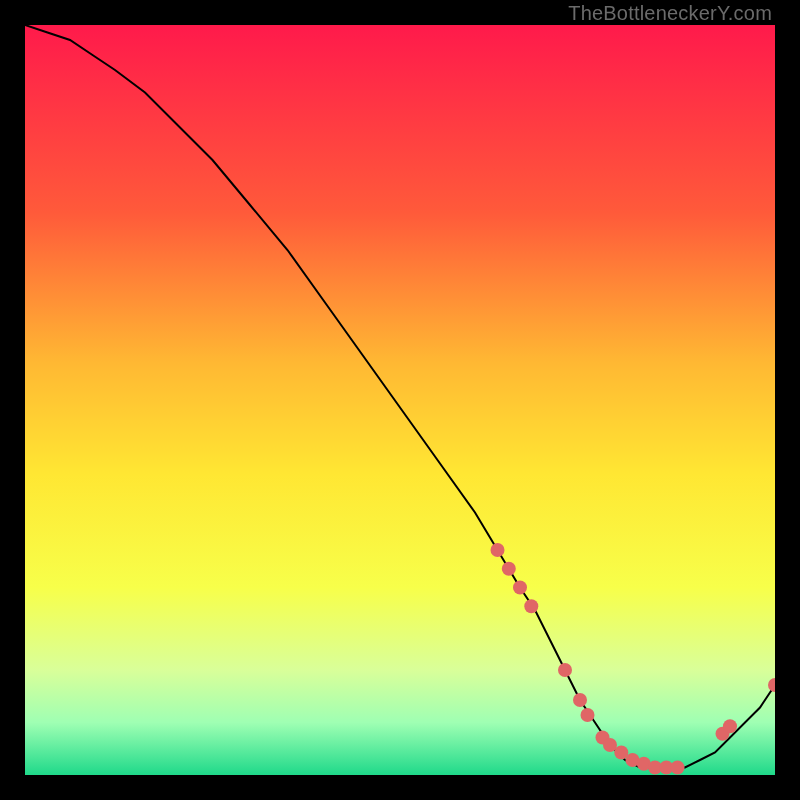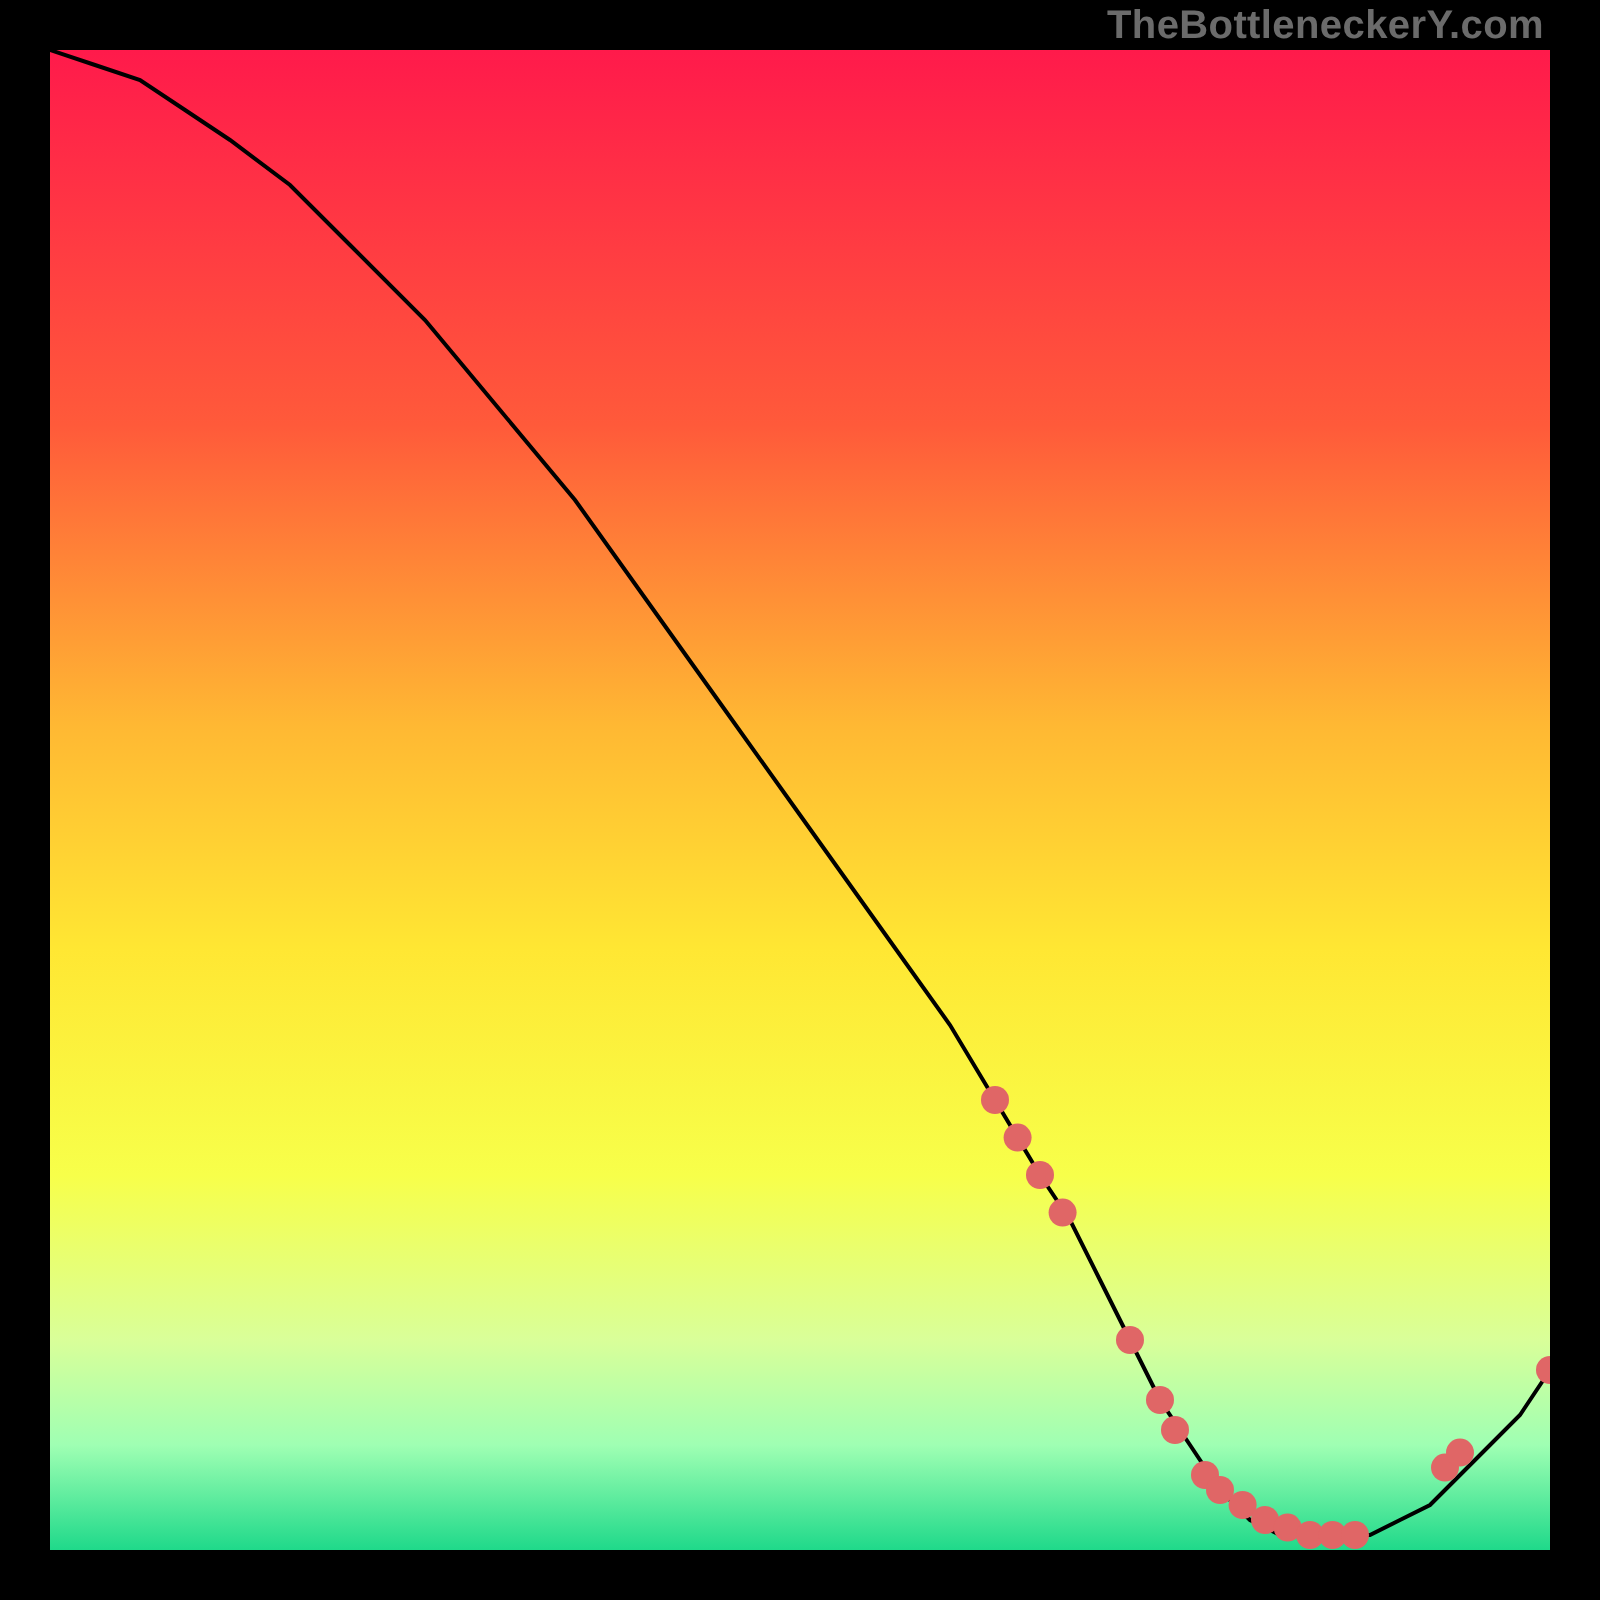--- a/index.html
+++ b/index.html
@@ -19,21 +19,21 @@
     height: 750px;
     box-sizing: border-box;
   }
   .watermark {
     position: absolute;
     top: 2px;
     right: 28px;
     color: #6b6b6b;
     font-size: 20px;
     letter-spacing: 0.2px;
-    font-weight: 700;
+    font-weight: 400;
     z-index: 10;
   }
   svg {
     display: block;
   }
 </style>
 </head>
 <body>
 
 <div class="watermark">TheBottleneckerY.com</div>

